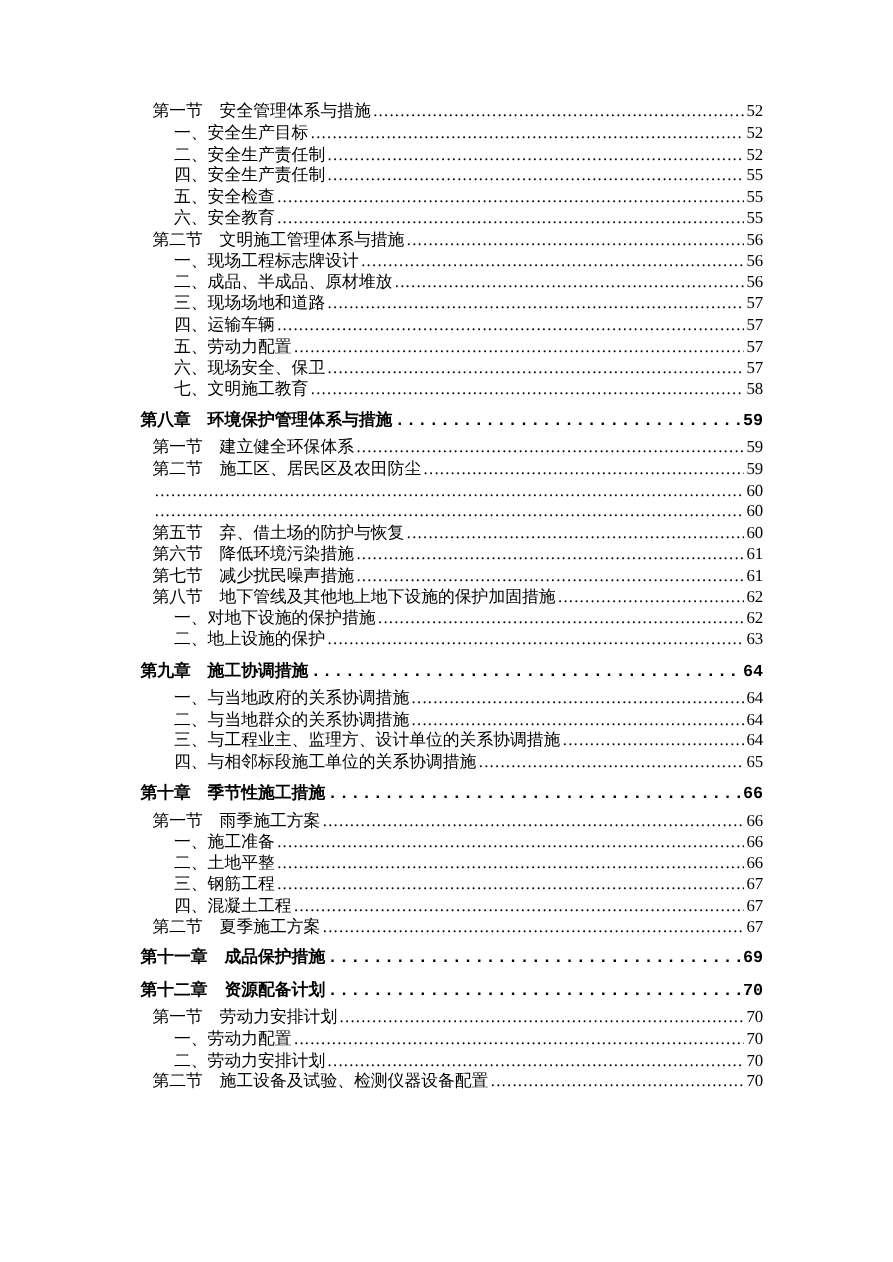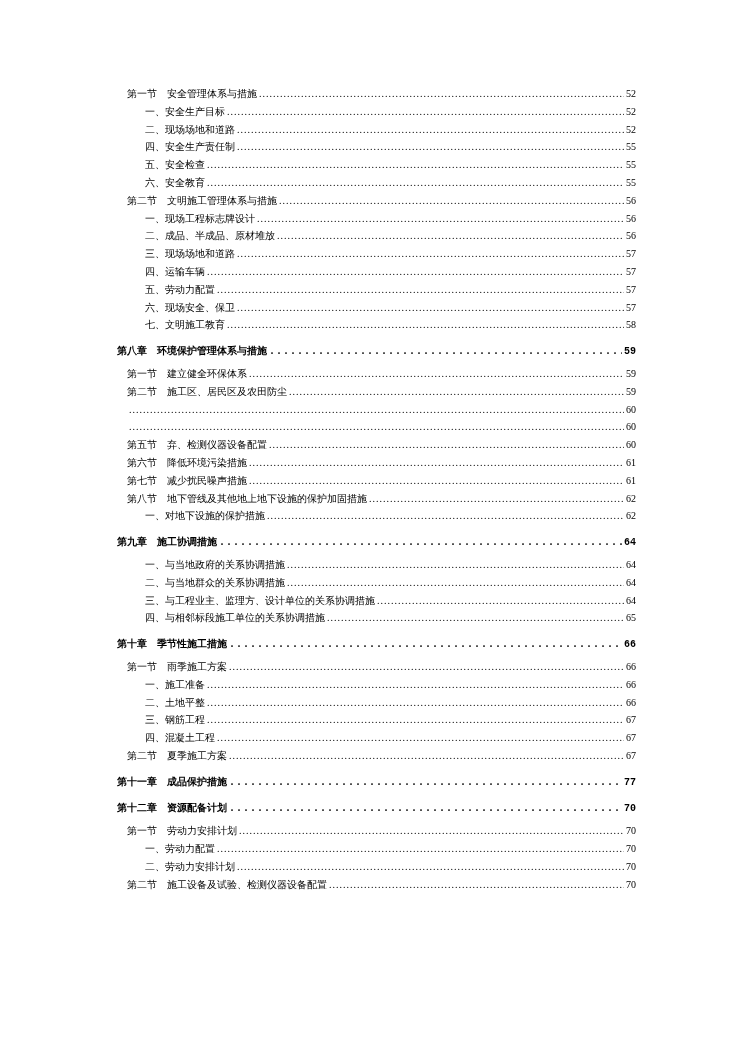--- a/index.html
+++ b/index.html
@@ -23,21 +23,21 @@
   .toc {
     position: absolute;
     left: 117px;
     top: 85px;
     width: 519px;
   }
   .toc-row {
     display: flex;
     align-items: flex-end;
     height: 17.8px;
-    font-size: 10px;
+    font-size: 14px;
     line-height: 17.8px;
   }
   .toc-row.section { padding-left: 10px; }
   .toc-row.item    { padding-left: 28px; }
   .toc-row.chapter {
     font-weight: bold;
     margin-top: 9px;
     margin-bottom: 4px;
     font-family: Liberation Mono, monospace;
   }
@@ -70,21 +70,21 @@
     <span class="toc-title">第一节　安全管理体系与措施</span>
     <span class="toc-leader"></span>
     <span class="toc-page">52</span>
   </div>
       <div class="toc-row item">
     <span class="toc-title">一、安全生产目标</span>
     <span class="toc-leader"></span>
     <span class="toc-page">52</span>
   </div>
       <div class="toc-row item">
-    <span class="toc-title">二、现场场地和道路</span>
+    <span class="toc-title">二、安全生产责任制</span>
     <span class="toc-leader"></span>
     <span class="toc-page">52</span>
   </div>
       <div class="toc-row item">
     <span class="toc-title">四、安全生产责任制</span>
     <span class="toc-leader"></span>
     <span class="toc-page">55</span>
   </div>
       <div class="toc-row item">
     <span class="toc-title">五、安全检查</span>
@@ -153,21 +153,21 @@
   </div>
       <div class="toc-row section">
     <span class="toc-leader"></span>
     <span class="toc-page">60</span>
   </div>
       <div class="toc-row section">
     <span class="toc-leader"></span>
     <span class="toc-page">60</span>
   </div>
       <div class="toc-row section">
-    <span class="toc-title">第五节　弃、检测仪器设备配置</span>
+    <span class="toc-title">第五节　弃、借土场的防护与恢复</span>
     <span class="toc-leader"></span>
     <span class="toc-page">60</span>
   </div>
       <div class="toc-row section">
     <span class="toc-title">第六节　降低环境污染措施</span>
     <span class="toc-leader"></span>
     <span class="toc-page">61</span>
   </div>
       <div class="toc-row section">
     <span class="toc-title">第七节　减少扰民噪声措施</span>
@@ -177,20 +177,25 @@
       <div class="toc-row section">
     <span class="toc-title">第八节　地下管线及其他地上地下设施的保护加固措施</span>
     <span class="toc-leader"></span>
     <span class="toc-page">62</span>
   </div>
       <div class="toc-row item">
     <span class="toc-title">一、对地下设施的保护措施</span>
     <span class="toc-leader"></span>
     <span class="toc-page">62</span>
   </div>
+      <div class="toc-row item">
+    <span class="toc-title">二、地上设施的保护</span>
+    <span class="toc-leader"></span>
+    <span class="toc-page">63</span>
+  </div>
       <div class="toc-row chapter">
     <span class="toc-title">第九章　施工协调措施</span>
     <span class="toc-leader"></span>
     <span class="toc-page">64</span>
   </div>
       <div class="toc-row item">
     <span class="toc-title">一、与当地政府的关系协调措施</span>
     <span class="toc-leader"></span>
     <span class="toc-page">64</span>
   </div>
@@ -240,21 +245,21 @@
     <span class="toc-page">67</span>
   </div>
       <div class="toc-row section">
     <span class="toc-title">第二节　夏季施工方案</span>
     <span class="toc-leader"></span>
     <span class="toc-page">67</span>
   </div>
       <div class="toc-row chapter">
     <span class="toc-title">第十一章　成品保护措施</span>
     <span class="toc-leader"></span>
-    <span class="toc-page">77</span>
+    <span class="toc-page">69</span>
   </div>
       <div class="toc-row chapter">
     <span class="toc-title">第十二章　资源配备计划</span>
     <span class="toc-leader"></span>
     <span class="toc-page">70</span>
   </div>
       <div class="toc-row section">
     <span class="toc-title">第一节　劳动力安排计划</span>
     <span class="toc-leader"></span>
     <span class="toc-page">70</span>

